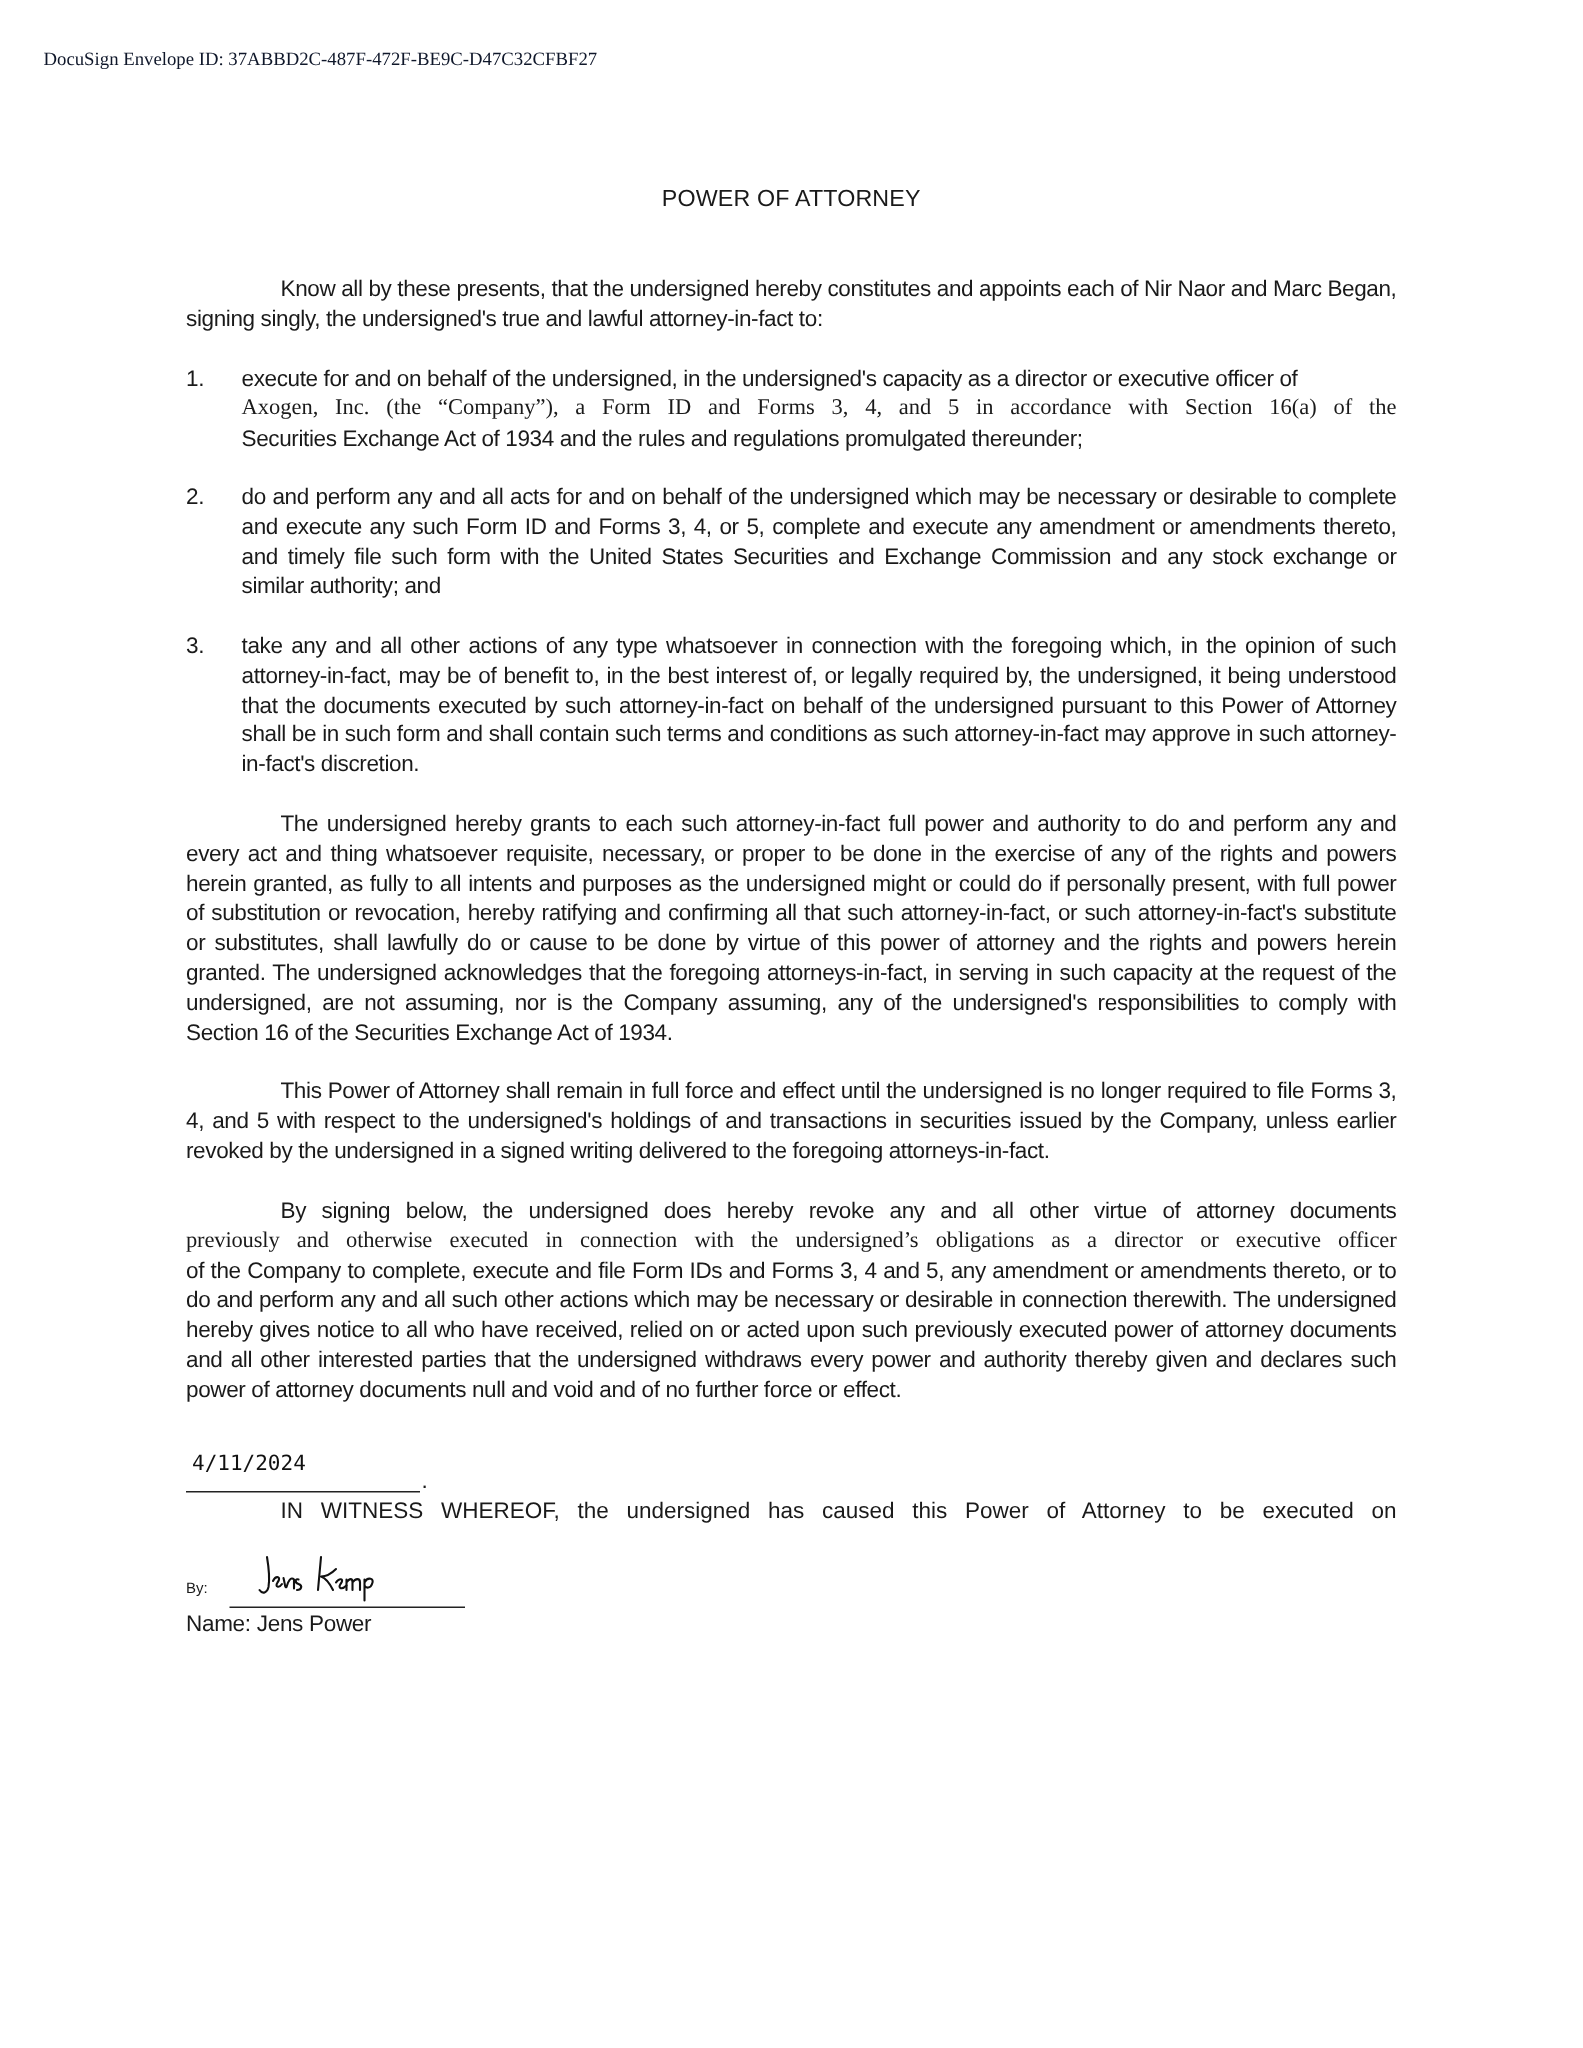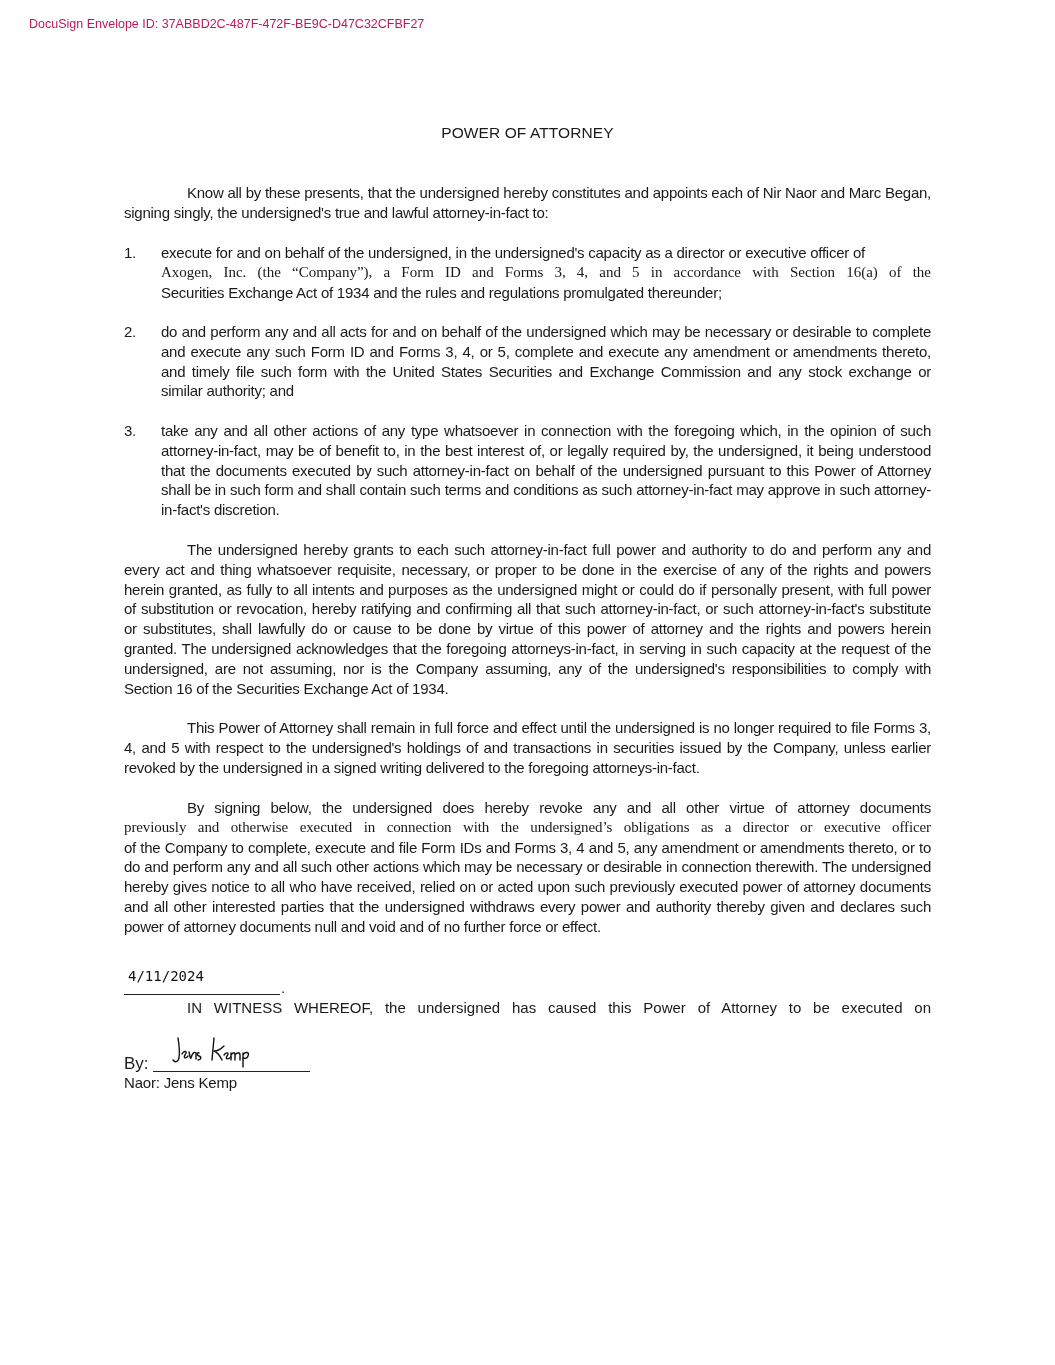--- a/index.html
+++ b/index.html
@@ -1,35 +1,35 @@
 <!DOCTYPE html>
 <html><head>
 <meta charset="utf-8">
 <style>
   html, body { margin: 0; padding: 0; background: #ffffff; }
   body { width: 1055px; height: 1365px; position: relative; overflow: hidden; color: #1a1a1a;
          font-family: "Liberation Sans", sans-serif; }
-  .envelope { position: absolute; left: 29px; top: 17px; font-size: 12.5px; color: #be185d; }
+  .envelope { position: absolute; left: 29px; top: 32px; font-size: 12.5px; color: #0f172a; font-family: Liberation Serif, serif; }
   .page { position: absolute; left: 124px; top: 0; width: 807px; }
   .title { position: absolute; top: 124px; left: 0; width: 807px; text-align: center; font-size: 15.5px; letter-spacing: 0.1px; }
   .para { position: absolute; left: 0; width: 807px; font-size: 15px; line-height: 19.8px; text-align: justify;
           text-align-last: left; letter-spacing: -0.25px; }
   .indent { text-indent: 63px; }
   .item { position: absolute; left: 0; width: 807px; font-size: 15px; line-height: 19.8px; letter-spacing: -0.25px; }
   .item .num { position: absolute; left: 0; top: 0; }
   .item .txt { margin-left: 37px; text-align: justify; text-align-last: left; }
   .serif { font-family: "Liberation Serif", serif; letter-spacing: 0; }
   .witness { position: absolute; left: 0; top: 957px; width: 807px; font-size: 15px; line-height: 19.8px; }
   .witness .line1 { text-indent: 63px; text-align: justify; text-align-last: justify; margin-top: 41px; }
   .date-field { position: absolute; left: 0; top: 1011px; }
   .date-value { position: absolute; left: 4px; top: -43px; font-family: "DejaVu Sans Mono", monospace; font-size: 14px; color: #111; }
   .date-line { position: absolute; left: 0; top: -17px; width: 156px; border-bottom: 1px solid #222; }
   .date-period { position: absolute; left: 157px; top: -32px; font-size: 15px; }
   .sig { position: absolute; left: 0; top: 1040px; width: 300px; height: 40px; }
-  .sig .by { position: absolute; left: 0; top: 14px; font-size: 17px; }
+  .sig .by { position: absolute; left: 0; top: 14px; font-size: 10px; }
   .sig .sig-line { position: absolute; left: 29px; top: 31px; width: 157px; border-bottom: 1px solid #222; }
   .sig svg { position: absolute; left: 45px; top: -6px; }
   .name { position: absolute; left: 0; top: 1074px; font-size: 15px; letter-spacing: -0.2px; }
 </style>
 </head>
 <body>
 
 <div class="envelope">DocuSign Envelope ID: 37ABBD2C-487F-472F-BE9C-D47C32CFBF27</div>
 
 <div class="page">
@@ -87,14 +87,14 @@
         <path d="M30 19 C28 18, 27 21, 30 22 C33 23, 32 26, 29 26"></path>
         <path d="M45 4 L43 26"></path>
         <path d="M55 12 C52 15, 48 17, 45 17 C48 18, 51 22, 53 26"></path>
         <path d="M55 21 C57 18, 61 18, 58 22 C56 25, 59 26, 62 23"></path>
         <path d="M62 19 L62 26 M62 21 C64 18, 66 18, 66 21 L66 26 M66 21 C68 18, 71 18, 71 21 L71 26"></path>
         <path d="M74 19 L74 33 M74 21 C76 17, 81 18, 79 22 C78 25, 75 25, 74 23"></path>
       </g>
     </svg>
   </div>
 
-  <div class="name">Naor: Jens Kemp</div>
+  <div class="name">Name: Jens Power</div>
 </div>
 
 </body></html>

